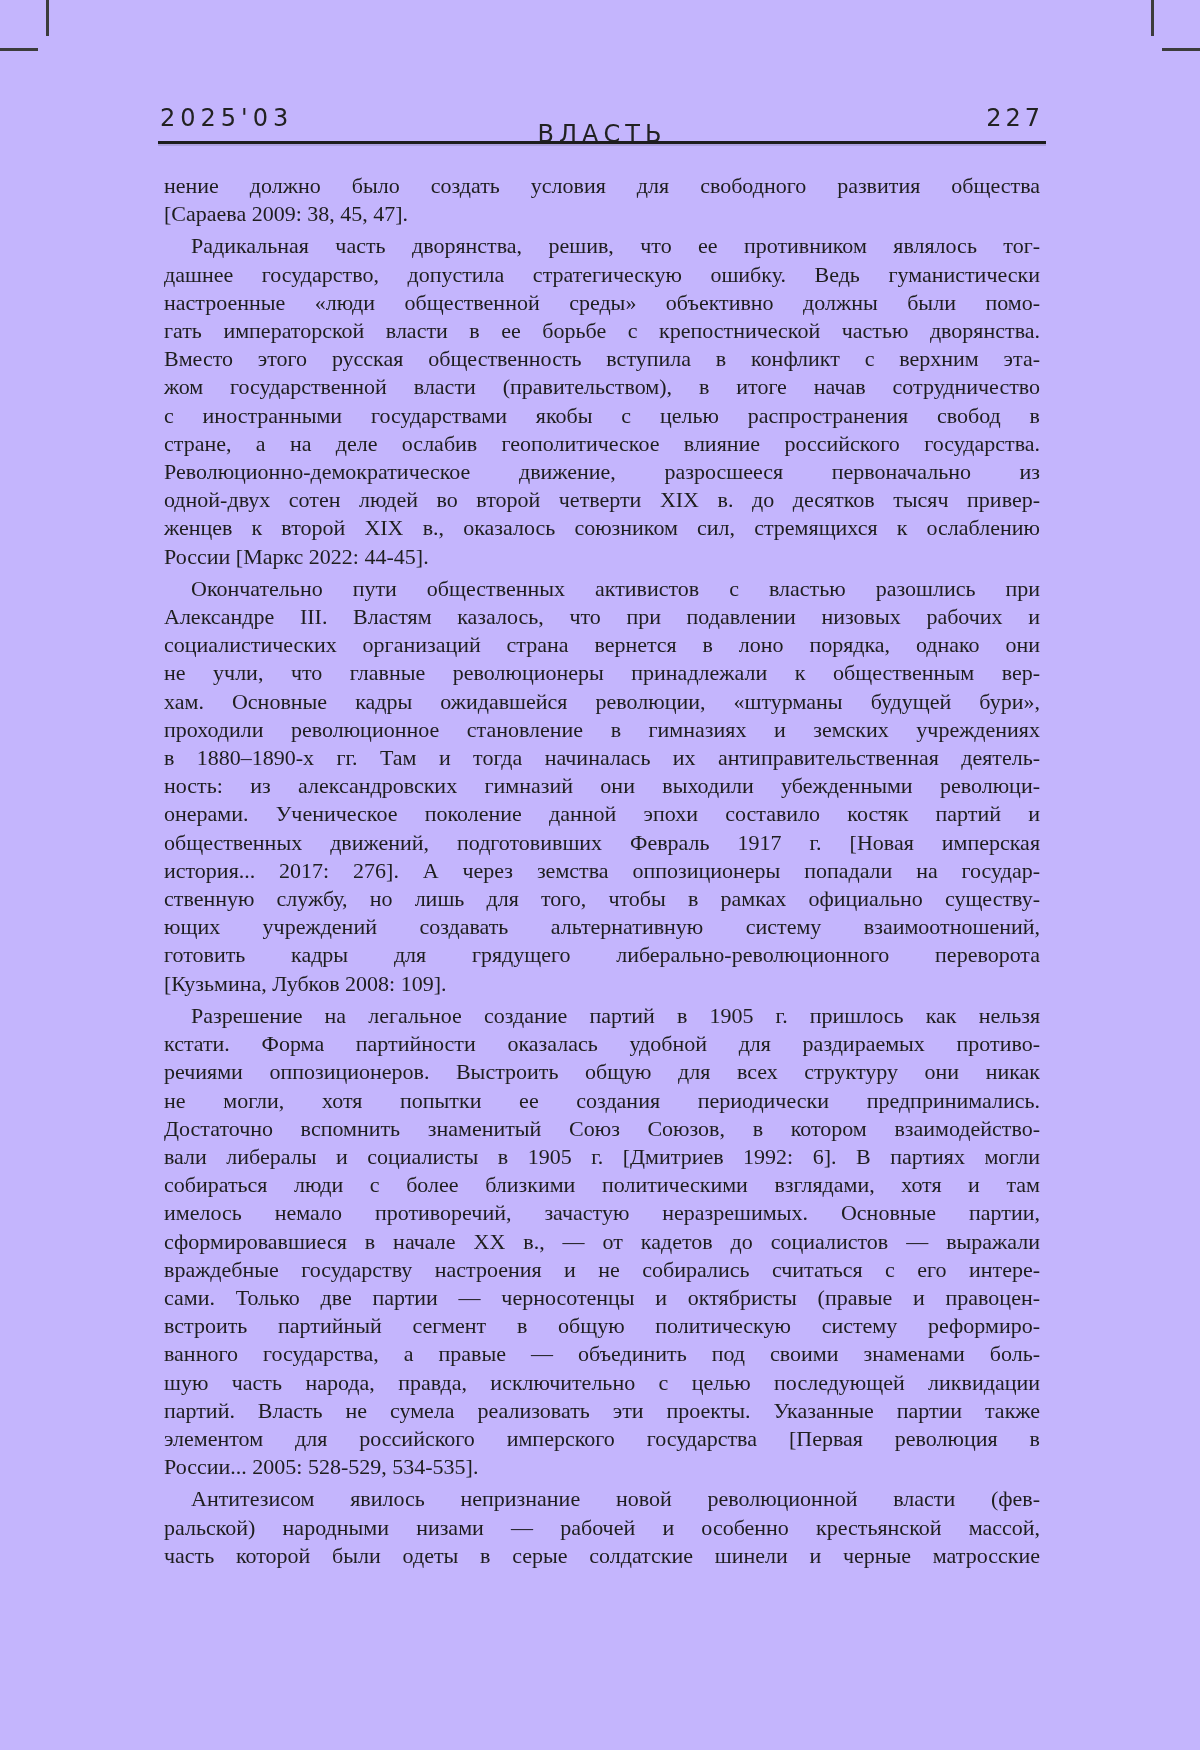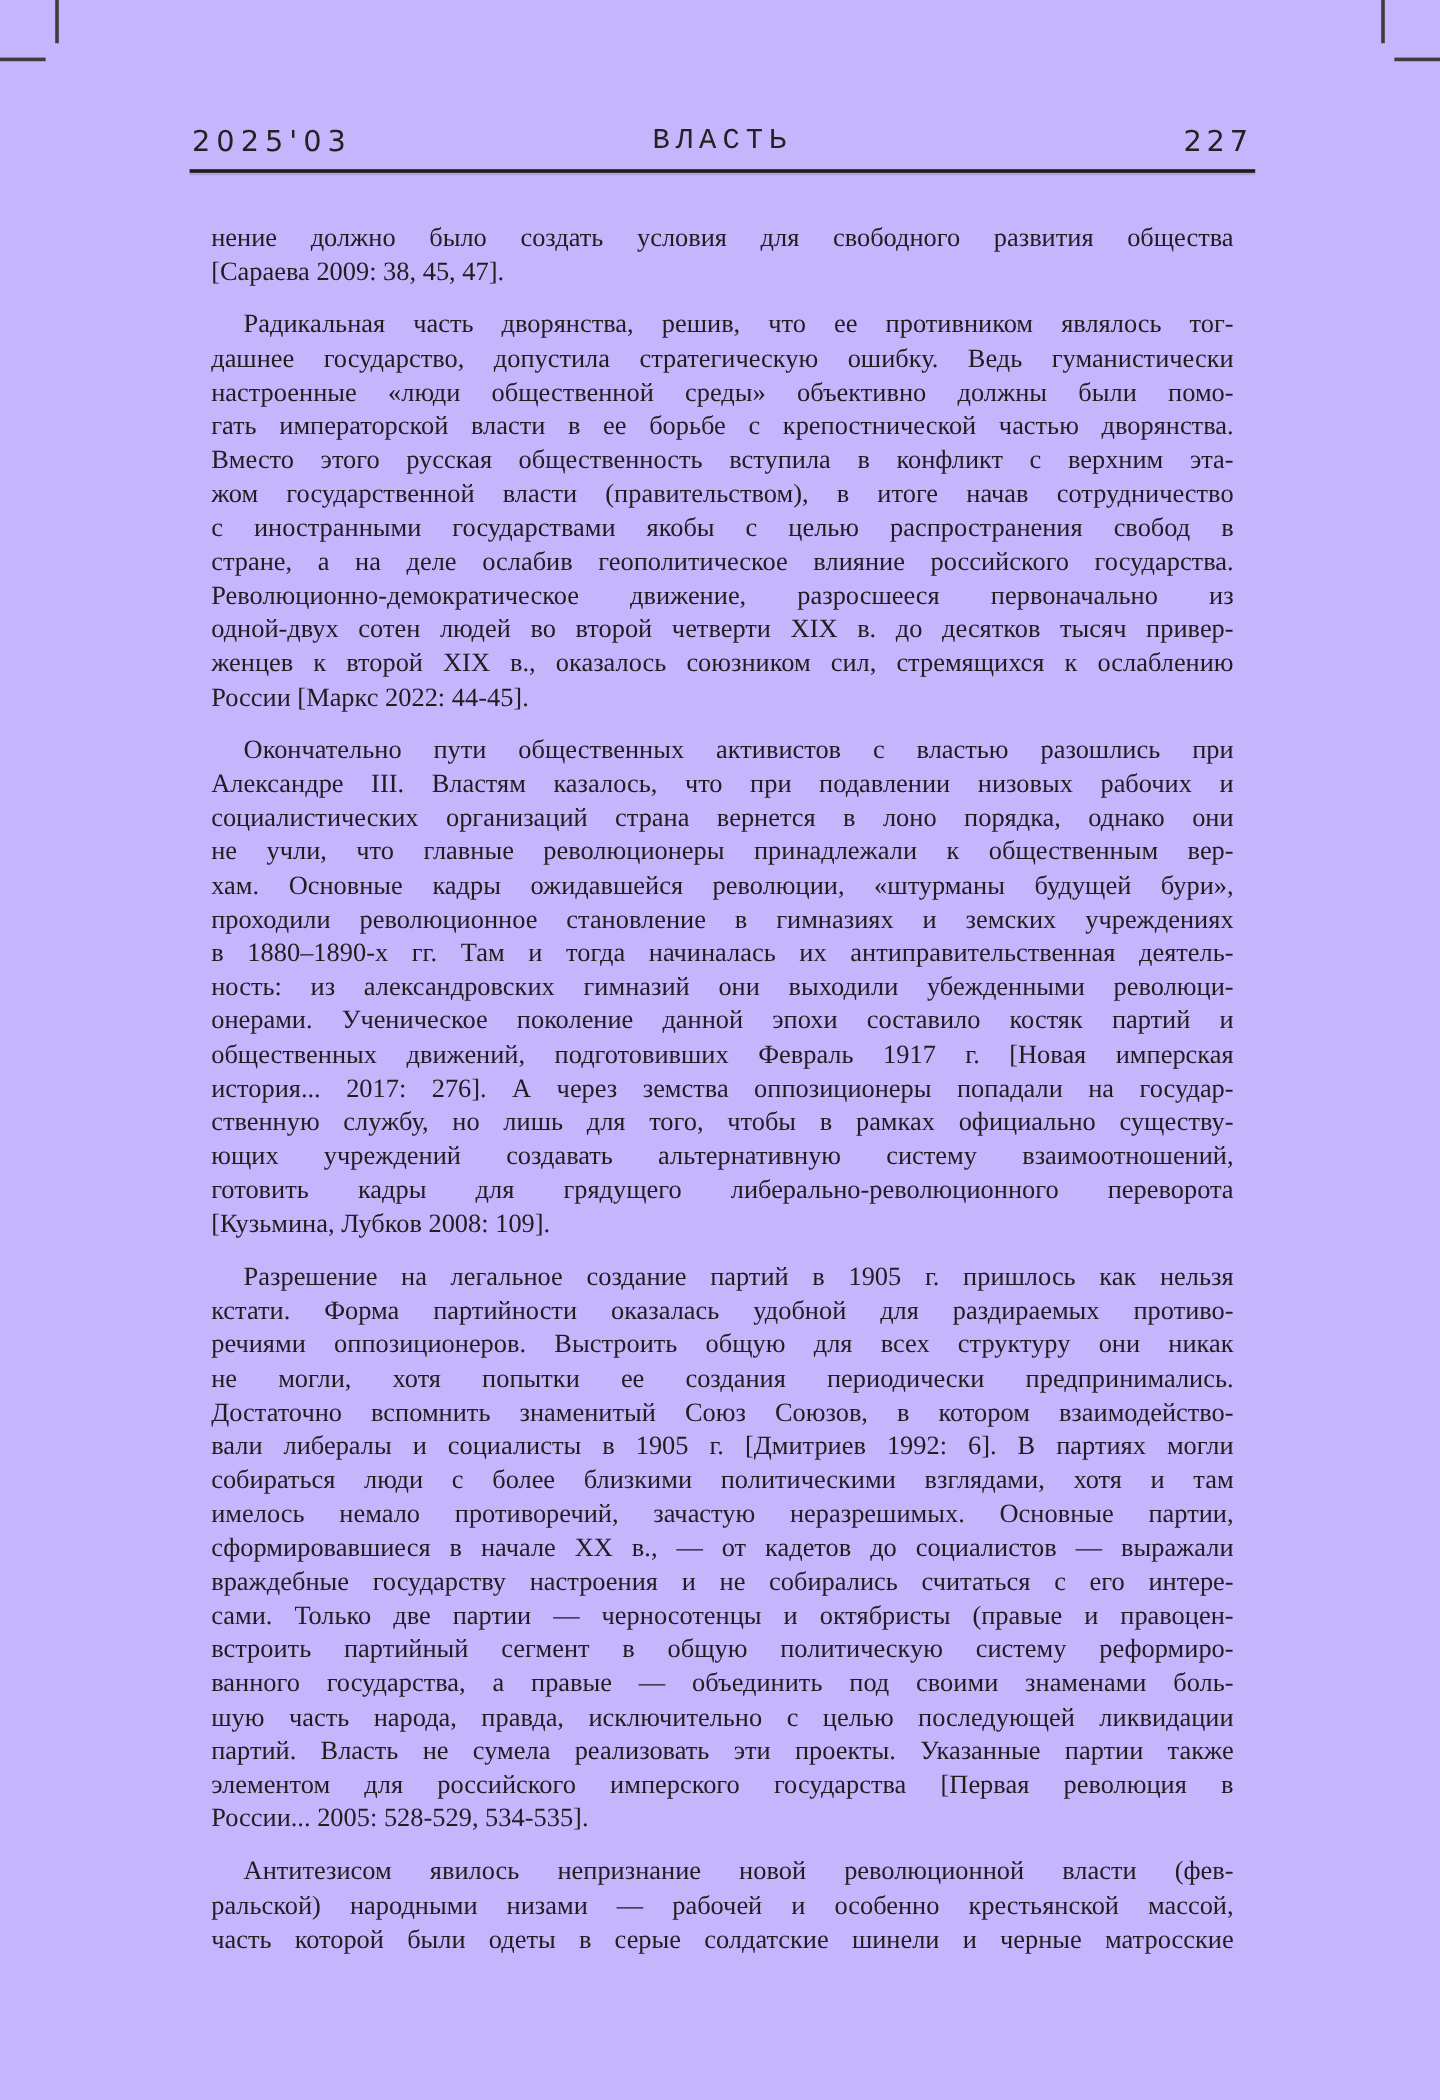--- a/index.html
+++ b/index.html
@@ -29,21 +29,21 @@
     left: 160px;
     width: 884px;
     top: 104px;
     height: 32px;
     font-family: "DejaVu Sans", "Liberation Sans", sans-serif;
     font-size: 24px;
     letter-spacing: 5px;
     color: #222222;
   }
   .running-head .issue  { position: absolute; left: 0;   top: 0; }
-  .running-head .title  { position: absolute; left: 50%; top: 0; transform: translateX(-50%); font-family: Liberation Mono, monospace; }
+  .running-head .title  { position: absolute; left: 50%; top: 16px; transform: translateX(-50%); }
   .running-head .pageno { position: absolute; right: 0;  top: 0; letter-spacing: 4px; }
 
   .head-rule {
     position: absolute;
     left: 158px;
     width: 888px;
     top: 141px;
     height: 3px;
     background: #1d1d1d;
     box-shadow: 0 2px 0 rgba(0,0,0,0.12);
@@ -52,21 +52,21 @@
   
   .body-col {
     position: absolute;
     left: 160px;
     top: 168px;
     width: 884px;
     font-size: 22px;
     line-height: 28.2px;
     text-align: justify;
   }
-  .para { margin: 16px; }
+  .para { margin: 4px; }
   .line {
     text-align: justify;
     text-align-last: justify;
   }
   .line.lastline { text-align-last: left; }
   .line.indent { text-indent: 27px; }
 </style>
 </head>
 <body>
 

